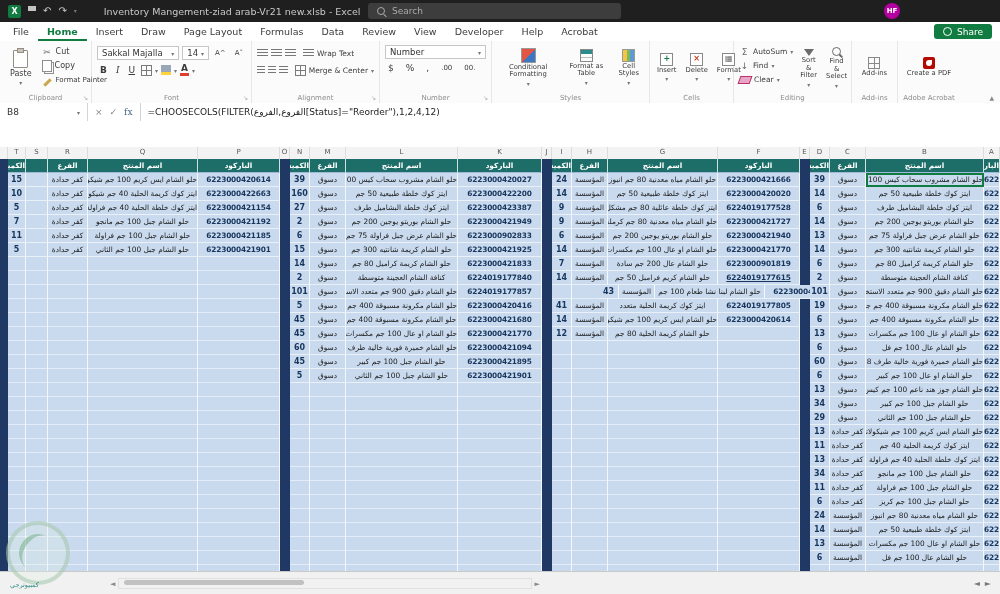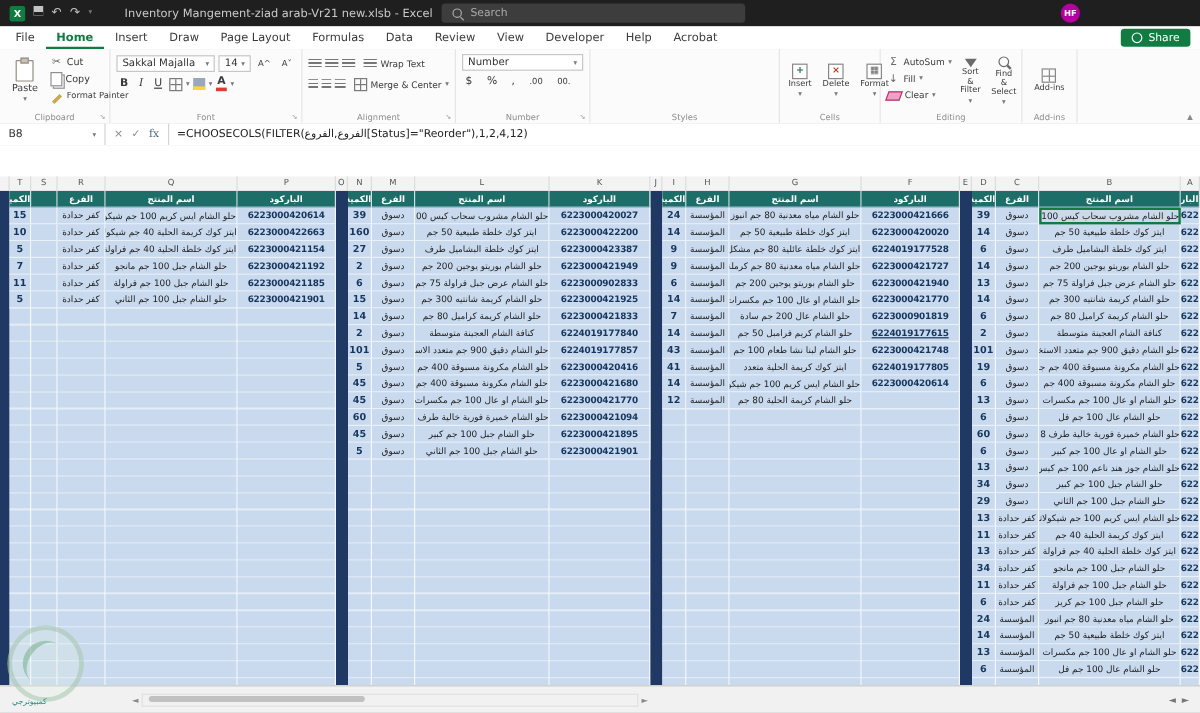--- a/index.html
+++ b/index.html
@@ -282,20 +282,37 @@
           <span class="fbtn">,</span>
           <span class="fbtn" style="font-size:7px">.00</span>
           <span class="fbtn" style="font-size:7px">00.</span>
         </div>
       </div>
       <div class="rg-label">Number</div>
       <span class="launcher">↘</span>
     </div>
 
     <div class="rgroup" style="width:158px">
+      <div class="rg-body" style="justify-content:space-around;width:100%">
+        <div class="v-btn">
+            <span class="ic-cf"></span>
+            <span>Conditional Formatting</span>
+            <span class="dd">▾</span>
+          </div>
+        <div class="v-btn">
+            <span class="ic-table"></span>
+            <span>Format as Table</span>
+            <span class="dd">▾</span>
+          </div>
+        <div class="v-btn">
+            <span class="ic-styles"></span>
+            <span>Cell Styles</span>
+            <span class="dd">▾</span>
+          </div>
+      </div>
       <div class="rg-label">Styles</div>
     </div>
 
     <div class="rgroup" style="width:84px">
       <div class="rg-body" style="justify-content:space-around;width:100%">
         <div class="v-btn">
             <span class="ic-cell ins">+</span>
             <span>Insert</span>
             <span class="dd">▾</span>
           </div>
@@ -316,21 +333,21 @@
     <div class="rgroup" style="width:118px">
       <div class="rg-body">
         <div class="rg-col">
           <div class="small-row" style="font-size:7.5px">
               <span class="g">Σ</span>
               <span>AutoSum</span>
               <span class="dd">▾</span>
             </div>
           <div class="small-row" style="font-size:7.5px">
               <span class="g">↓</span>
-              <span>Fill</span>
+              <span>Find</span>
               <span class="dd">▾</span>
             </div>
           <div class="small-row" style="font-size:7.5px">
               <span class="ic-clear"></span>
               <span>Clear</span>
               <span class="dd">▾</span>
             </div>
         </div>
         <div class="v-btn">
             <span class="ic-sort"></span>
@@ -349,20 +366,29 @@
     <div class="rgroup" style="width:46px">
       <div class="rg-body" style="justify-content:center;width:100%">
         <div class="v-btn">
             <span class="ic-addins"></span>
             <span>Add-ins</span>
           </div>
       </div>
       <div class="rg-label">Add-ins</div>
     </div>
 
+    <div class="rgroup" style="width:62px;border-right:none">
+      <div class="rg-body" style="justify-content:center;width:100%">
+        <div class="v-btn">
+            <span class="ic-pdf"></span>
+            <span>Create a PDF</span>
+          </div>
+      </div>
+      <div class="rg-label">Adobe Acrobat</div>
+    </div>
 
     <span class="ribbon-collapse">▲</span>
   </div>
 
   <div class="formulabar">
     <div class="namebox">
       <span>B8</span>
       <span class="dd">▾</span>
     </div>
     <div class="fx-btns">
@@ -621,21 +647,21 @@
           <div class="tcell dcell ar" style="width: 110px;">حلو الشام عال 200 جم سادة</div>
           <div class="tcell dcell bc" style="width: 82px;">6223000901819</div>
         </div>
         <div class="trow">
           <div class="tcell dcell num" style="width: 20px;">14</div>
           <div class="tcell dcell ar" style="width: 36px;">المؤسسة</div>
           <div class="tcell dcell ar" style="width: 110px;">حلو الشام كريم فرامبل 50 جم</div>
           <div class="tcell dcell bc" style="width: 82px; text-decoration: underline;">6224019177615</div>
         </div>
         <div class="trow">
-          <div class="tcell dcell num" style="width: 20px;">43</div>
+          <div class="tcell dcell num" style="width: 20px; margin-left: 47px;">43</div>
           <div class="tcell dcell ar" style="width: 36px;">المؤسسة</div>
           <div class="tcell dcell ar" style="width: 110px;">حلو الشام لبنا نشا طعام 100 جم</div>
           <div class="tcell dcell bc" style="width: 82px;">6223000421748</div>
         </div>
         <div class="trow">
           <div class="tcell dcell num" style="width: 20px;">41</div>
           <div class="tcell dcell ar" style="width: 36px;">المؤسسة</div>
           <div class="tcell dcell ar" style="width: 110px;">ايتز كوك كريمة الحلية متعدد</div>
           <div class="tcell dcell bc" style="width: 82px;">6224019177805</div>
         </div>

